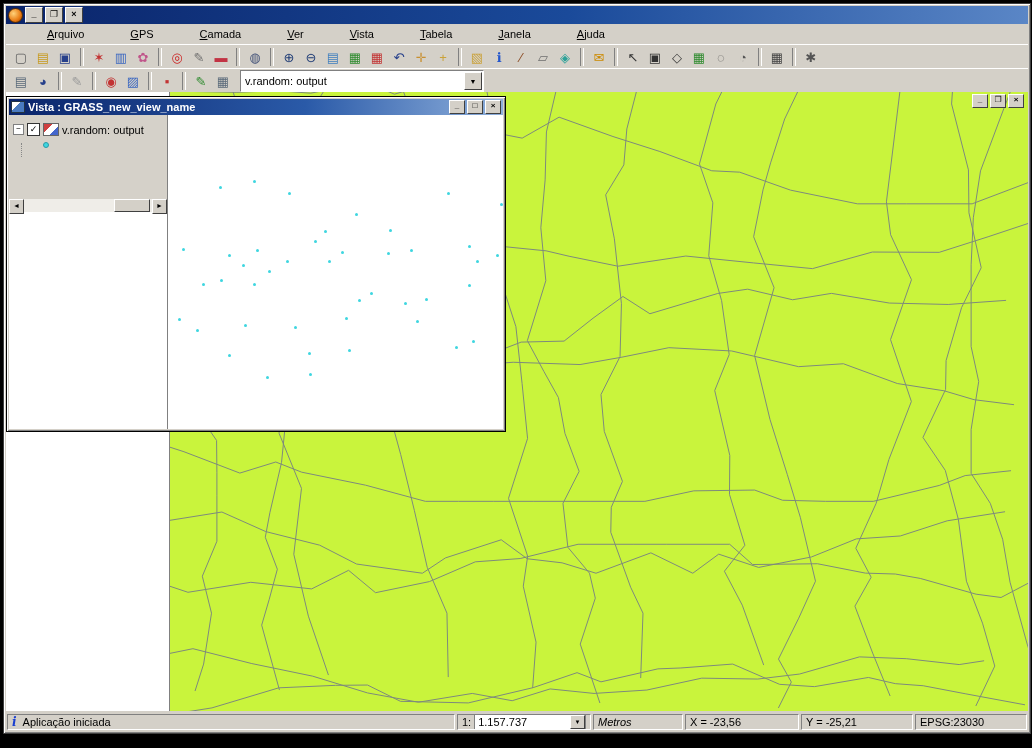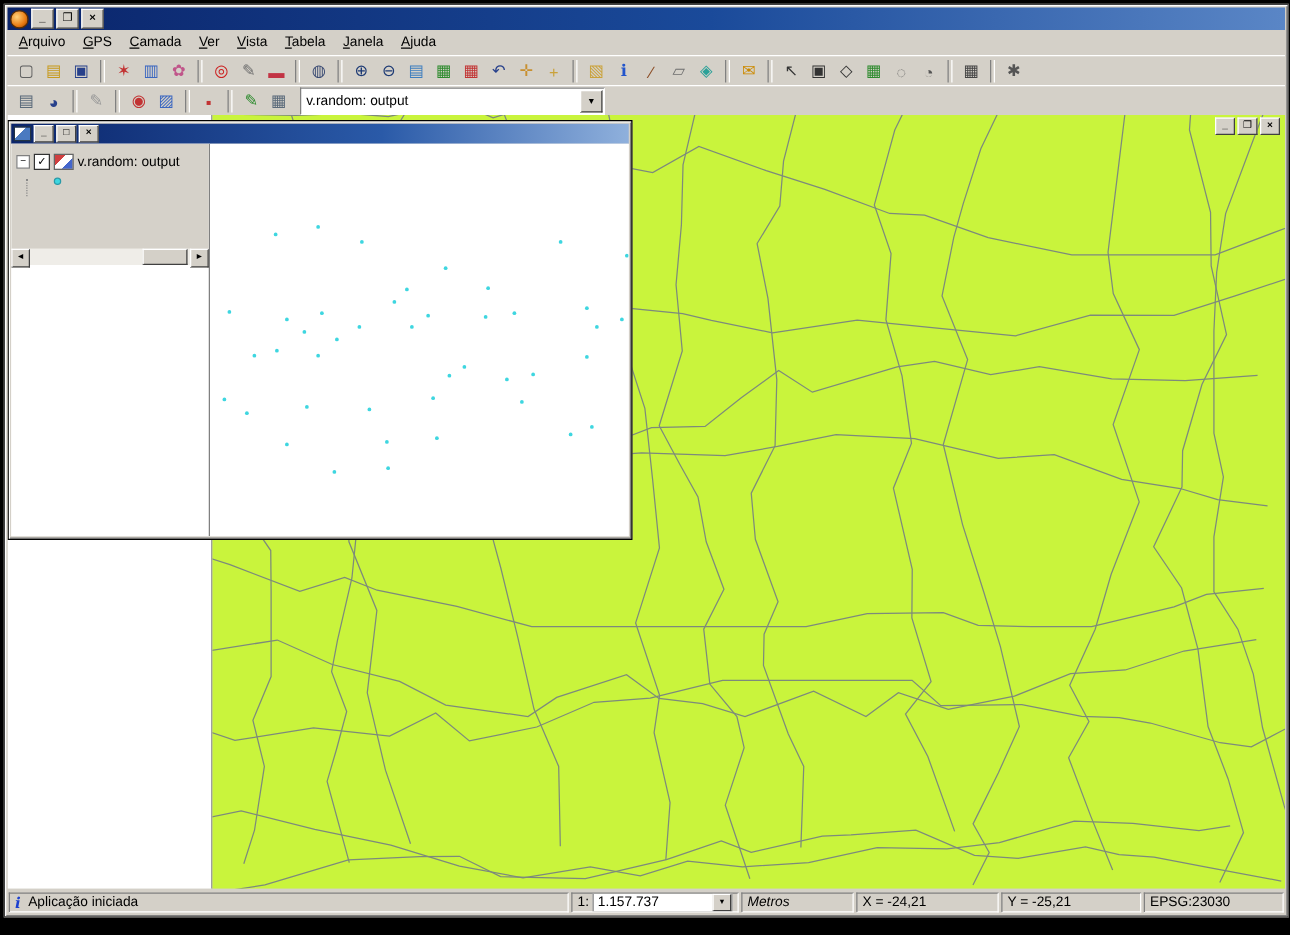--- a/index.html
+++ b/index.html
@@ -15,21 +15,21 @@
   .app-icon{width:13px;height:13px;border-radius:50%;
             background:radial-gradient(circle at 35% 35%,#ffd27a,#e87a12 60%,#8a3a00);
             border:1px solid #5a2d00;flex:0 0 auto;}
   .title-text{color:#fff;font-weight:bold;margin-left:4px;flex:1;white-space:nowrap;overflow:hidden;}
   .wbtn{width:16px;height:14px;background:#d4d0c8;border:1px solid;border-color:#fff #404040 #404040 #fff;
         font-size:9px;line-height:12px;text-align:center;margin-left:2px;font-weight:bold;}
   .wbtn-sm{width:14px;height:12px;font-size:8px;line-height:10px;}
 
   
   .menubar{position:absolute;left:2px;top:20px;right:2px;height:20px;display:flex;align-items:center;padding-left:2px;}
-  .menu-item{padding:2px 7px;cursor:default;}
+  .menu-item{padding:2px 7px;cursor:default;margin-left:32px;}
   .menu-item u{text-decoration:underline;}
 
   
   .toolbar{position:absolute;left:2px;right:2px;display:flex;align-items:center;padding-left:4px;border-top:1px solid #fff;}
   #tb1{top:40px;height:24px;}
   #tb2{top:64px;height:24px;}
   .tbtn{width:22px;height:20px;display:flex;align-items:center;justify-content:center;font-size:13px;cursor:default;}
   .tbtn span{pointer-events:none;}
   .tsep{width:2px;height:18px;border-left:1px solid #808080;border-right:1px solid #fff;margin:0 4px;}
   .combo{width:238px;height:20px;background:#fff;border:1px solid;border-color:#808080 #fff #fff #808080;
@@ -297,20 +297,21 @@
 
     <div class="mdi-controls">
       <div class="wbtn wbtn-sm">_</div>
       <div class="wbtn wbtn-sm">❐</div>
       <div class="wbtn wbtn-sm">×</div>
     </div>
 
     <div class="vista">
       <div class="vista-title">
         <div class="vista-icon"></div>
+        <div class="t">Vista : GRASS_new_view_name</div>
         <div class="wbtn wbtn-sm">_</div>
         <div class="wbtn wbtn-sm">□</div>
         <div class="wbtn wbtn-sm">×</div>
       </div>
       <div class="vista-body">
         <div class="vista-toc">
           <div class="toc-tree">
             <div class="tree-row">
               <div class="expander">−</div>
               <div class="checkbox">✓</div>
@@ -386,18 +387,18 @@
       <span>Aplicação iniciada</span>
     </div>
     <div class="cell cell-scale">
       <span>1:</span>
       <div class="scale-box">
         <span>1.157.737</span>
         <div class="scale-arrow">▼</div>
       </div>
     </div>
     <div class="cell cell-units">Metros</div>
-    <div class="cell cell-x">X = -24,21</div>
+    <div class="cell cell-x">X = -23,56</div>
     <div class="cell cell-y">Y = -25,21</div>
     <div class="cell cell-epsg">EPSG:23030</div>
   </div>
 
 </div>
 
 </body></html>

